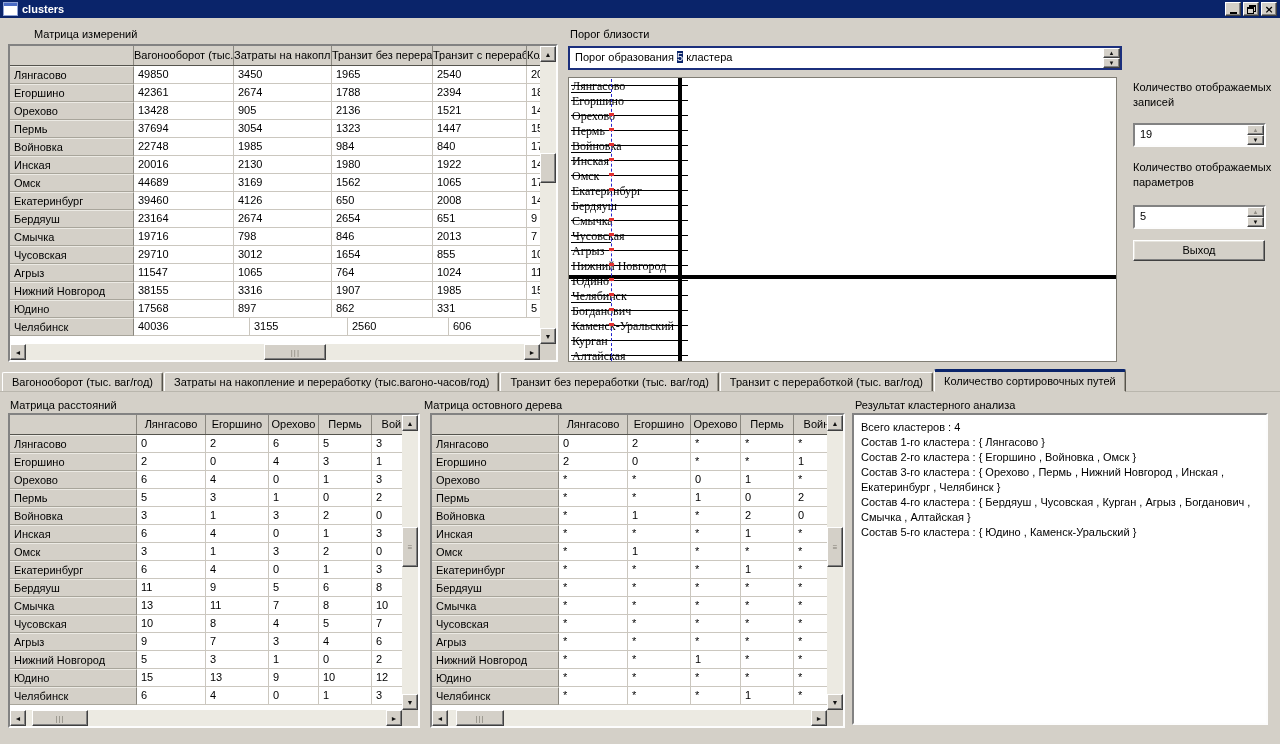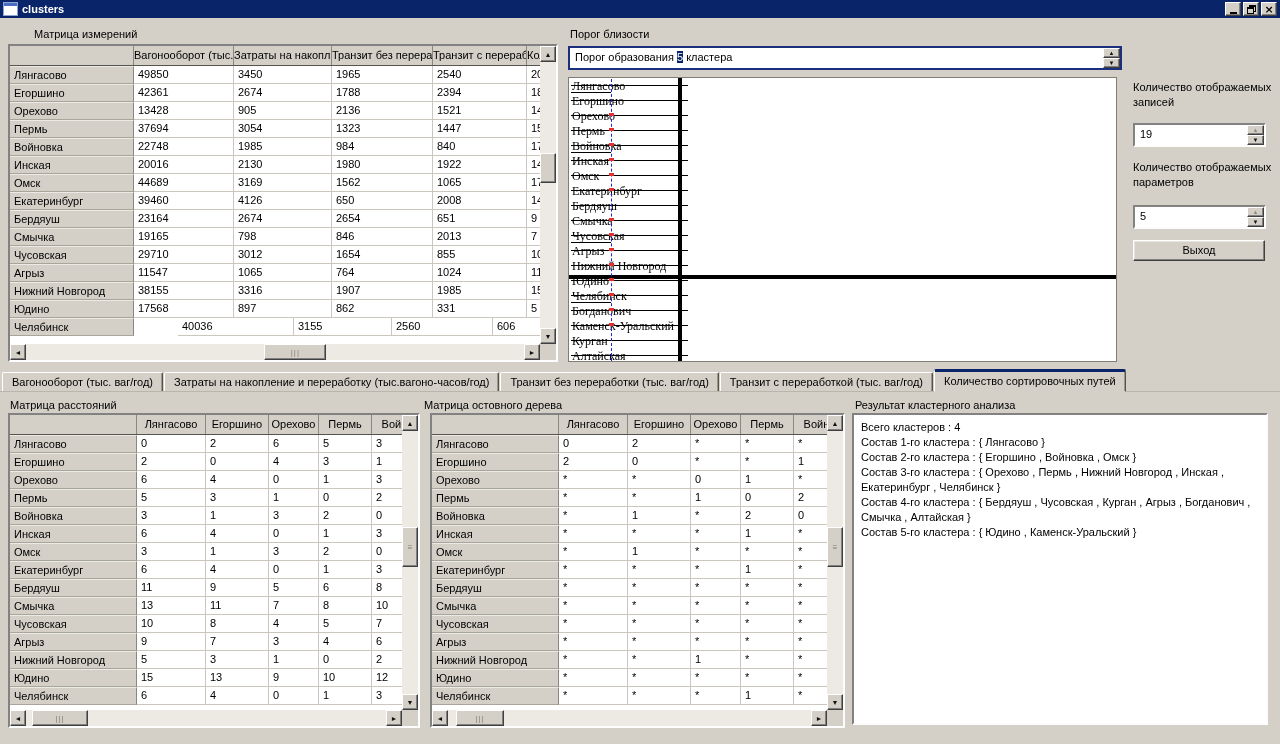--- a/index.html
+++ b/index.html
@@ -165,21 +165,21 @@
       <div class="grow">
         <div class="grh" style="width: 124px;">Бердяуш</div>
         <div class="gc" style="width: 100px;">23164</div>
         <div class="gc" style="width: 98px;">2674</div>
         <div class="gc" style="width: 101px;">2654</div>
         <div class="gc" style="width: 94px;">651</div>
         <div class="gc" style="width: 100px;">9</div>
       </div>
       <div class="grow">
         <div class="grh" style="width: 124px;">Смычка</div>
-        <div class="gc" style="width: 100px;">19165</div>
+        <div class="gc" style="width: 100px;">19716</div>
         <div class="gc" style="width: 98px;">798</div>
         <div class="gc" style="width: 101px;">846</div>
         <div class="gc" style="width: 94px;">2013</div>
         <div class="gc" style="width: 100px;">7</div>
       </div>
       <div class="grow">
         <div class="grh" style="width: 124px;">Чусовская</div>
         <div class="gc" style="width: 100px;">29710</div>
         <div class="gc" style="width: 98px;">3012</div>
         <div class="gc" style="width: 101px;">1654</div>
@@ -205,21 +205,21 @@
       <div class="grow">
         <div class="grh" style="width: 124px;">Юдино</div>
         <div class="gc" style="width: 100px;">17568</div>
         <div class="gc" style="width: 98px;">897</div>
         <div class="gc" style="width: 101px;">862</div>
         <div class="gc" style="width: 94px;">331</div>
         <div class="gc" style="width: 100px;">5</div>
       </div>
       <div class="grow">
         <div class="grh" style="width: 124px;">Челябинск</div>
-        <div class="gc" style="width: 116px; margin-left: 44px;">40036</div>
+        <div class="gc" style="width: 116px;">40036</div>
         <div class="gc" style="width: 98px;">3155</div>
         <div class="gc" style="width: 101px;">2560</div>
         <div class="gc" style="width: 94px;">606</div>
         <div class="gc" style="width: 100px;">14</div>
       </div>
     </div>
     <div class="vsb">
       <div class="sbtn" style="top: 0px; right: 0px;">▲</div>
       <div class="sbtn" style="bottom: 0px; right: 0px;">▼</div>
       <div class="thumbV" style="top: 36%; height: 30px;"></div>

